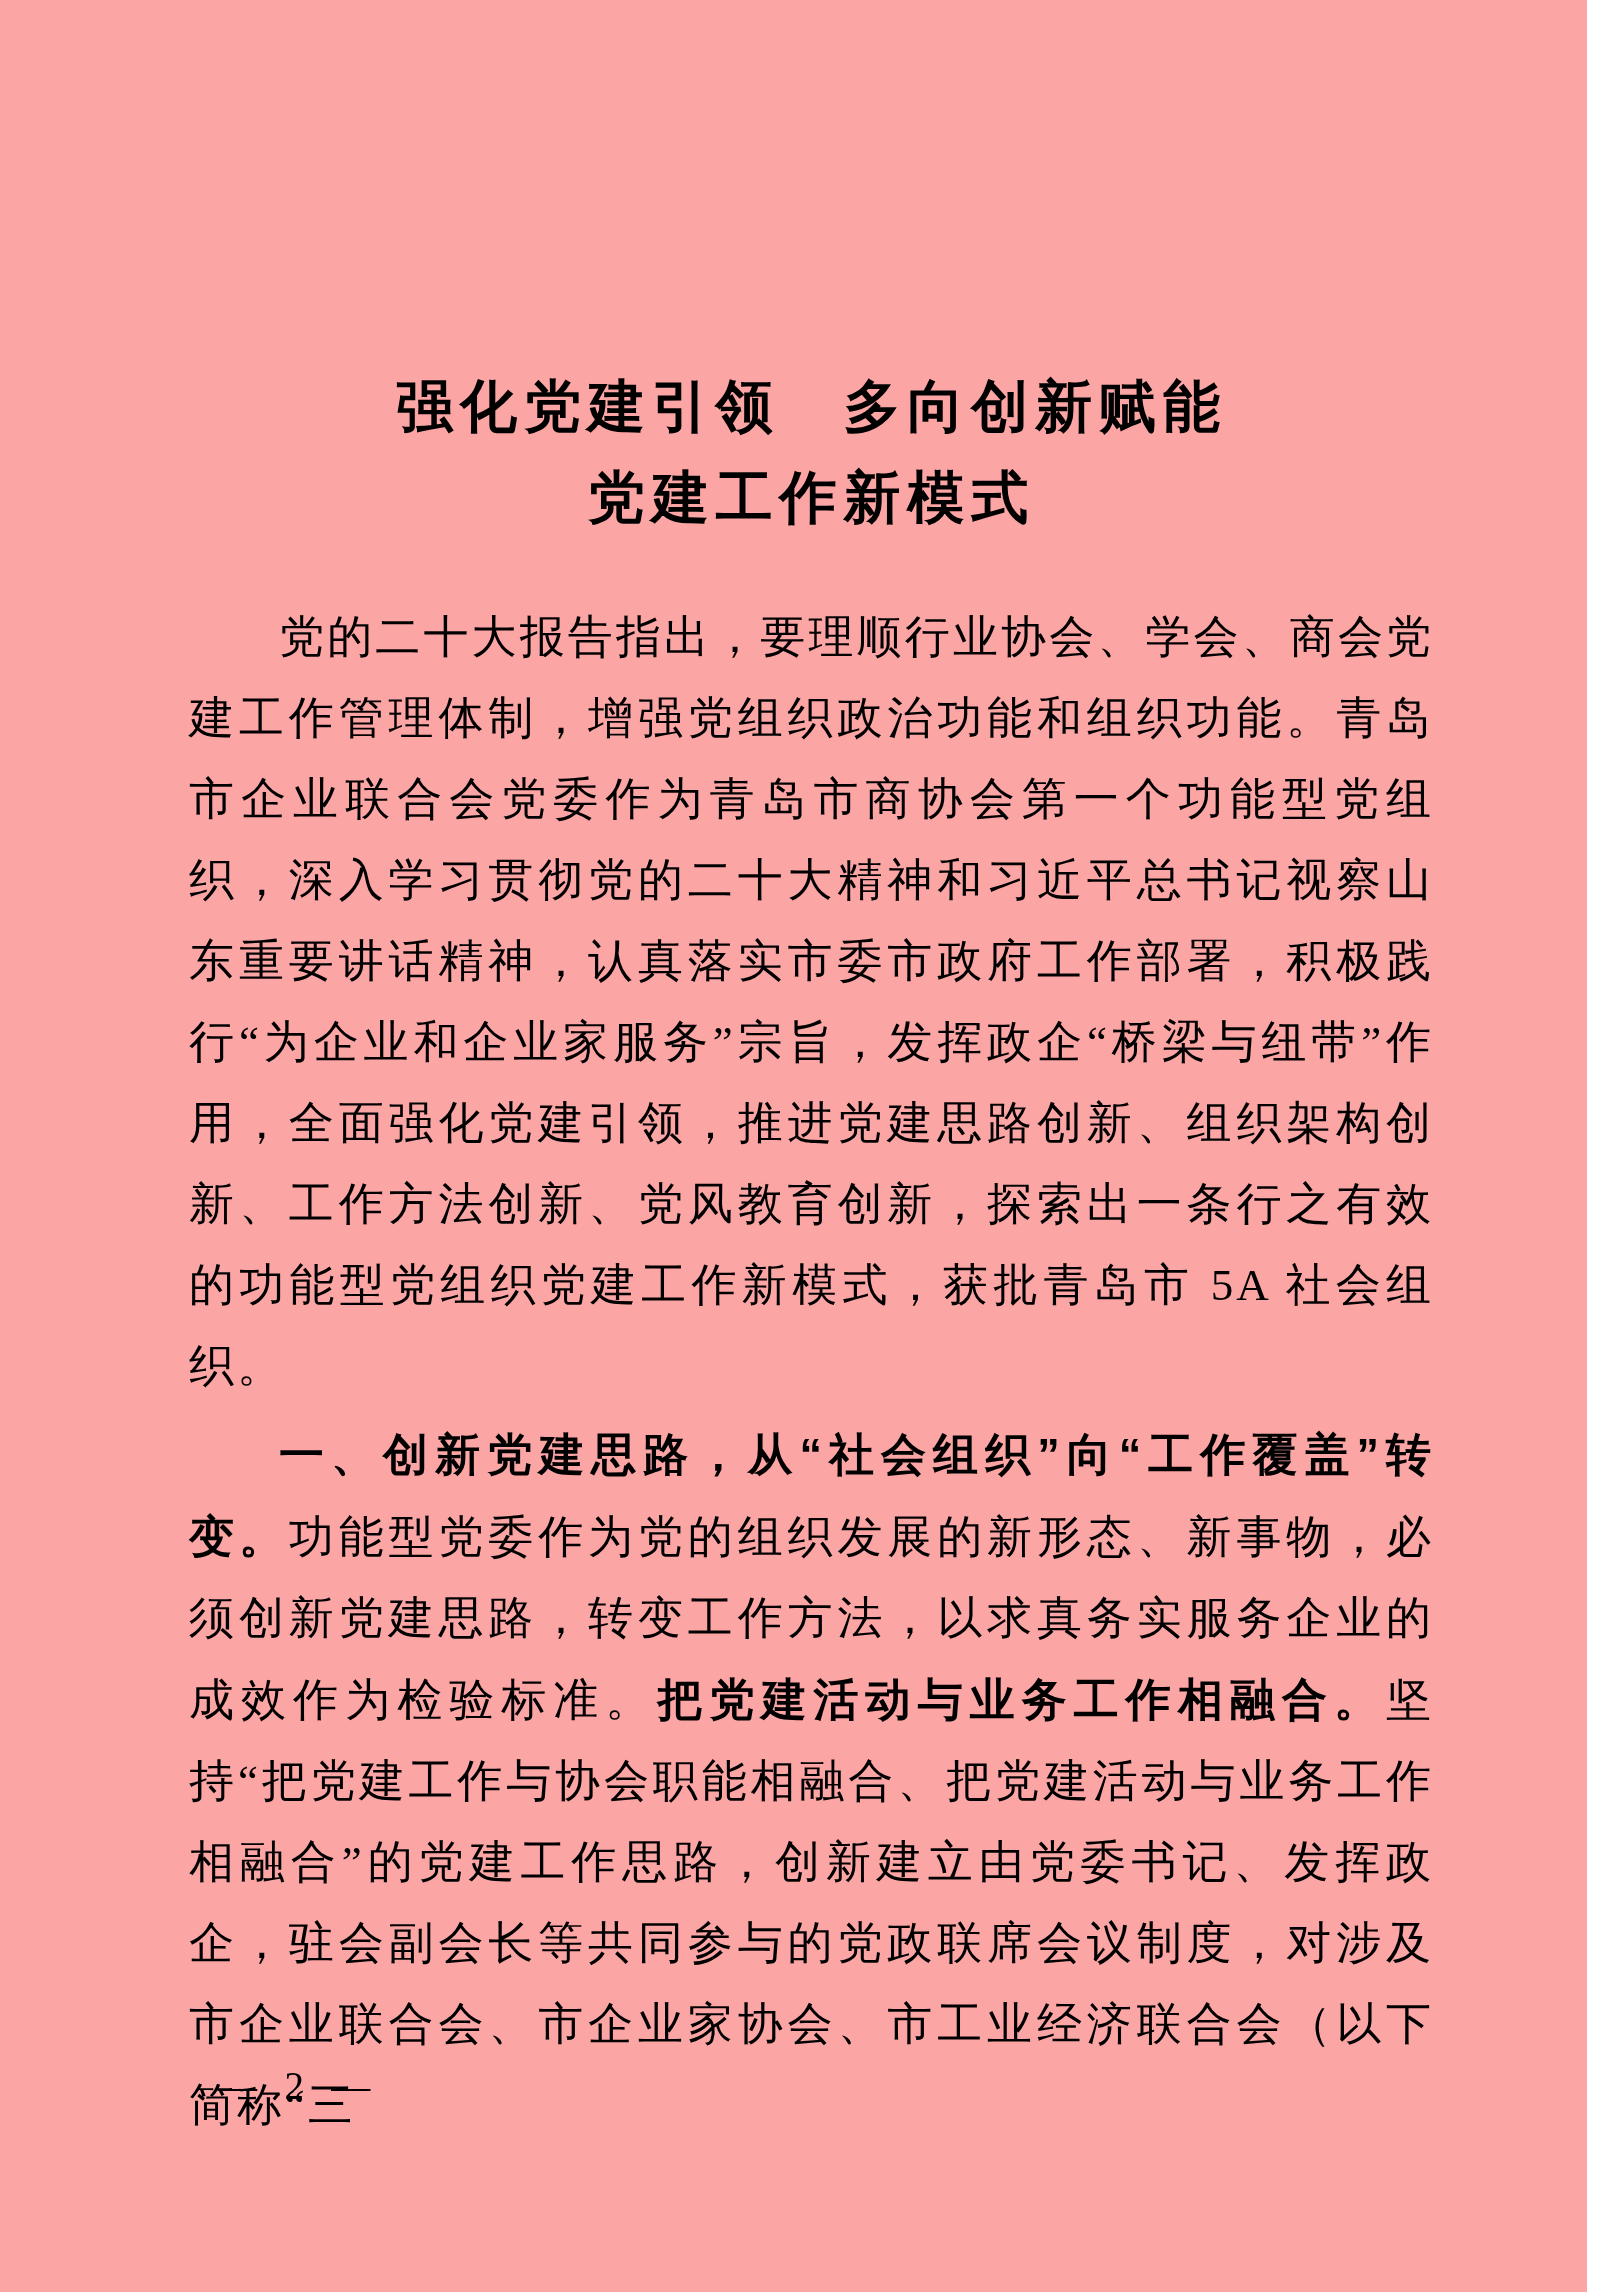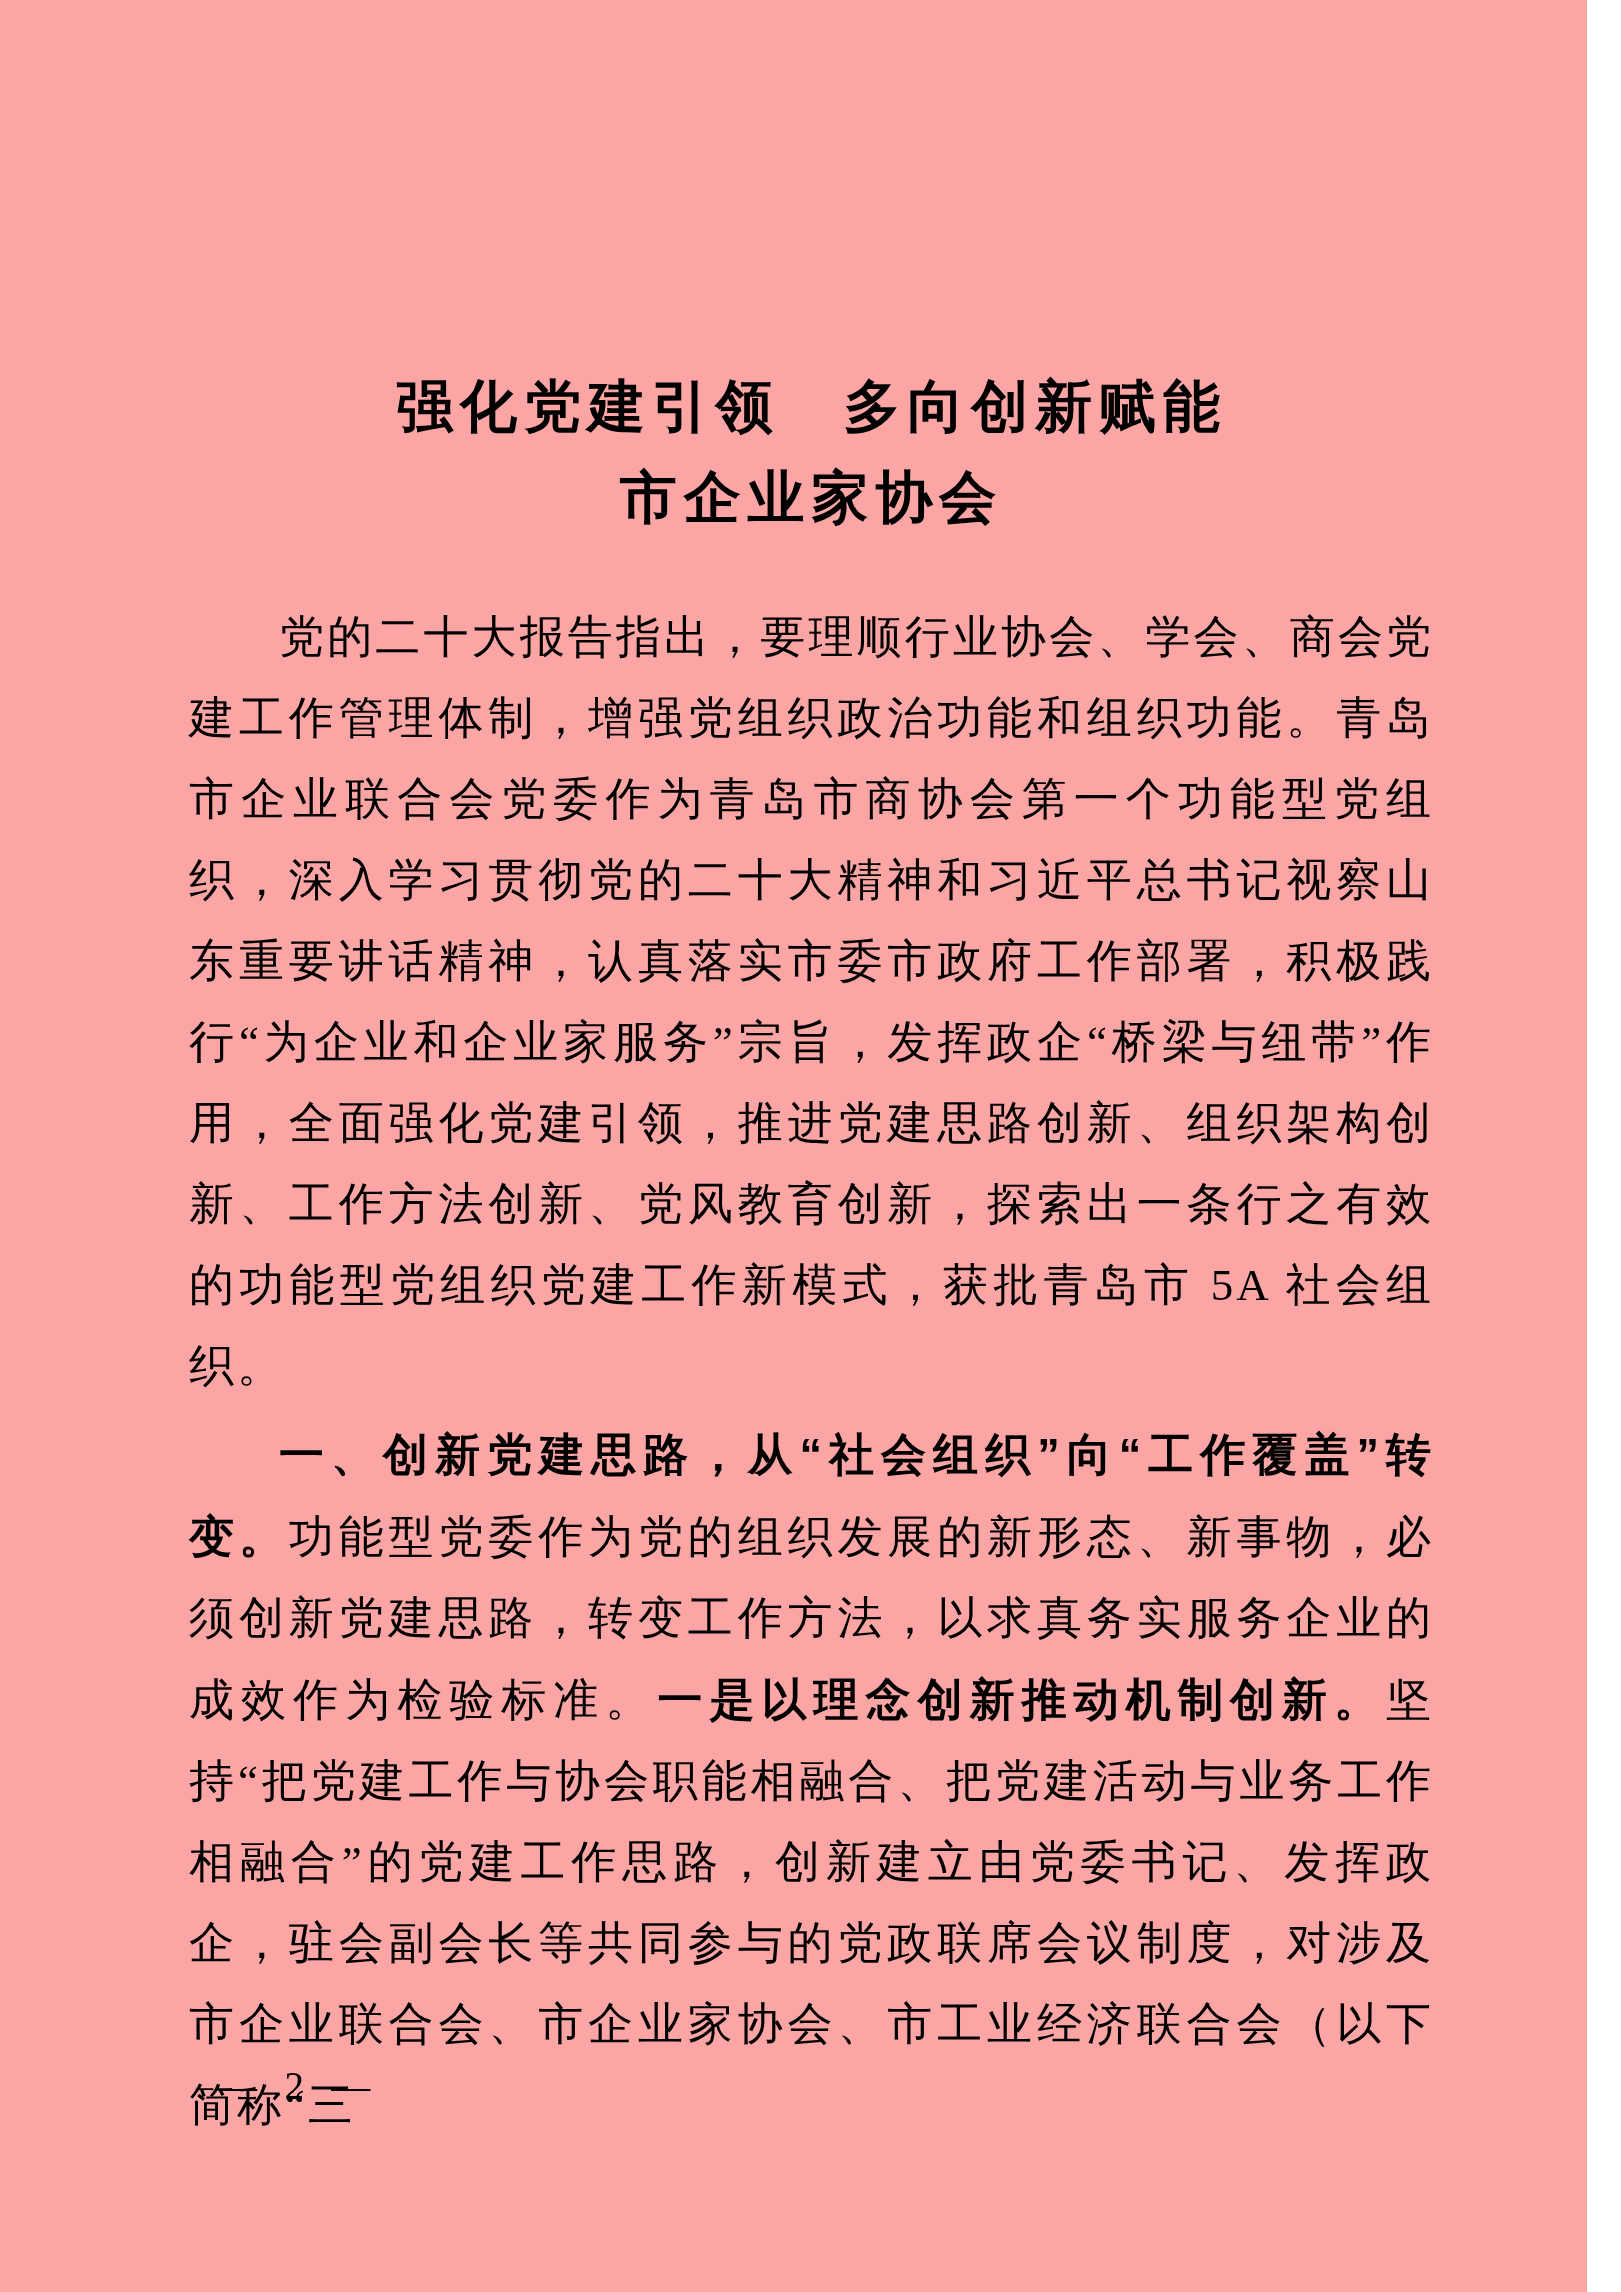--- a/index.html
+++ b/index.html
@@ -62,26 +62,26 @@
   .footer .pn { margin: 0 27.4px; }
 </style>
 </head>
 <body>
 
 <div class="page">
   <div class="content">
 
     <h1 class="title">
       <span class="title-line">强化党建引领　多向创新赋能</span>
-      <span class="title-line">市企业家协会</span>
+      <span class="title-line">党建工作新模式</span>
     </h1>
 
     <div class="body">
       <p class="para"><span class="run">党的二十大报告指出，要理顺行业协会、学会、商会党建工作管理体制，增强党组织政治功能和组织功能。青岛市企业联合会党委作为青岛市商协会第一个功能型党组织，深入学习贯彻党的二十大精神和习近平总书记视察山东重要讲话精神，认真落实市委市政府工作部署，积极践行“为企业和企业家服务”宗旨，发挥政企“桥梁与纽带”作用，全面强化党建引领，推进党建思路创新、组织架构创新、工作方法创新、党风教育创新，探索出一条行之有效的功能型党组织党建工作新模式，获批青岛市 5A 社会组织。</span></p>
 
-      <p class="para"><span class="run run-bold">一、创新党建思路，从“社会组织”向“工作覆盖”转变。</span><span class="run">功能型党委作为党的组织发展的新形态、新事物，必须创新党建思路，转变工作方法，以求真务实服务企业的成效作为检验标准。</span><span class="run run-bold">一是以理念创新推动机制创新。</span><span class="run">坚持“把党建工作与协会职能相融合、把党建活动与业务工作相融合”的党建工作思路，创新建立由党委书记、发挥政企，驻会副会长等共同参与的党政联席会议制度，对涉及市企业联合会、市企业家协会、市工业经济联合会（以下简称“三</span></p>
+      <p class="para"><span class="run run-bold">一、创新党建思路，从“社会组织”向“工作覆盖”转变。</span><span class="run">功能型党委作为党的组织发展的新形态、新事物，必须创新党建思路，转变工作方法，以求真务实服务企业的成效作为检验标准。</span><span class="run run-bold">把党建活动与业务工作相融合。</span><span class="run">坚持“把党建工作与协会职能相融合、把党建活动与业务工作相融合”的党建工作思路，创新建立由党委书记、发挥政企，驻会副会长等共同参与的党政联席会议制度，对涉及市企业联合会、市企业家协会、市工业经济联合会（以下简称“三</span></p>
     </div>
 
   </div>
 
   <div class="footer"><span>—</span><span class="pn">2</span><span>—</span></div>
 </div>
 
 
 </body></html>

